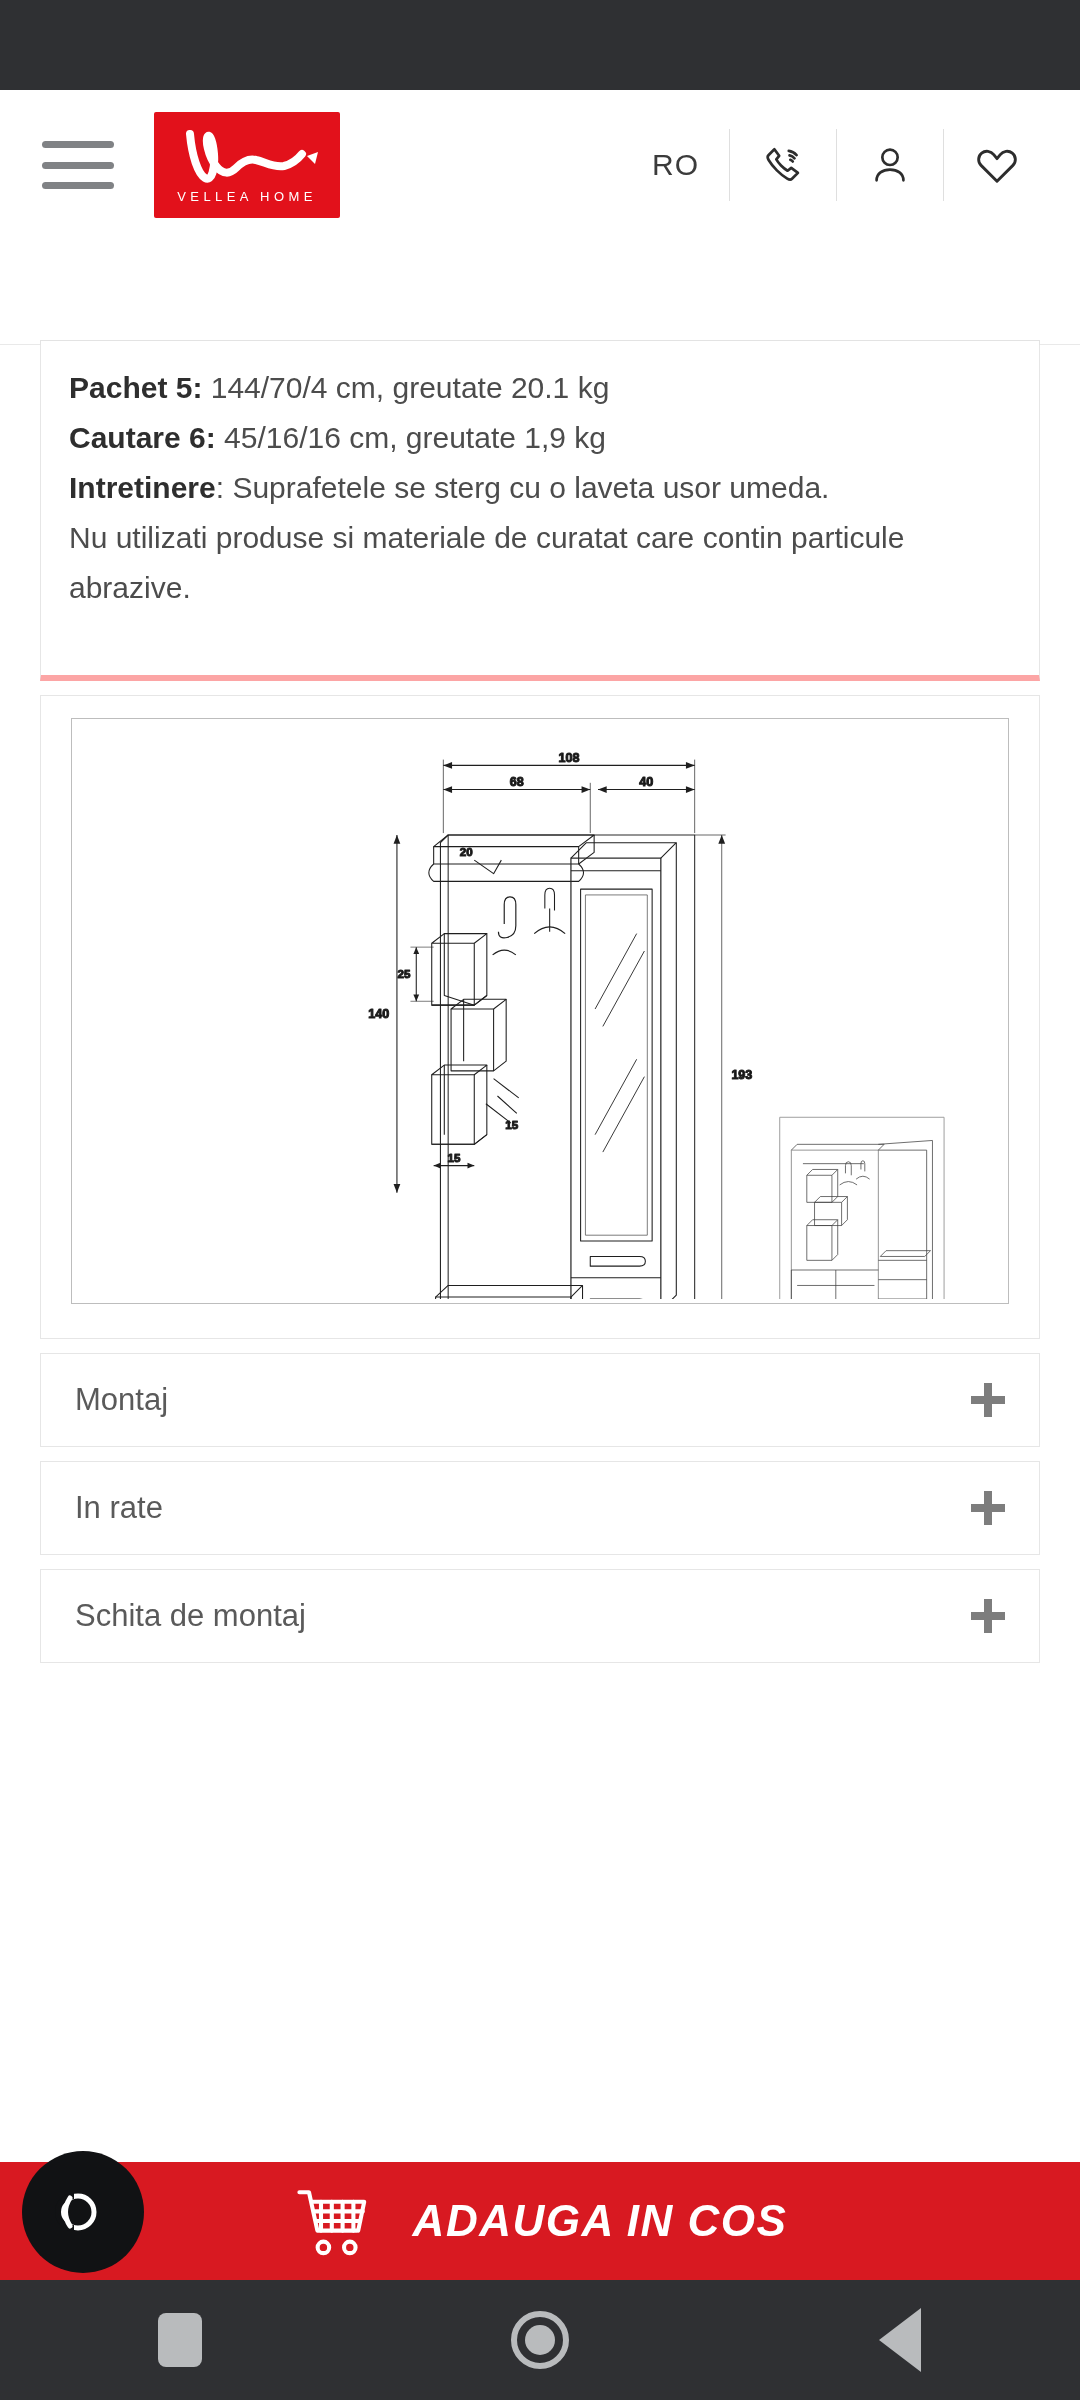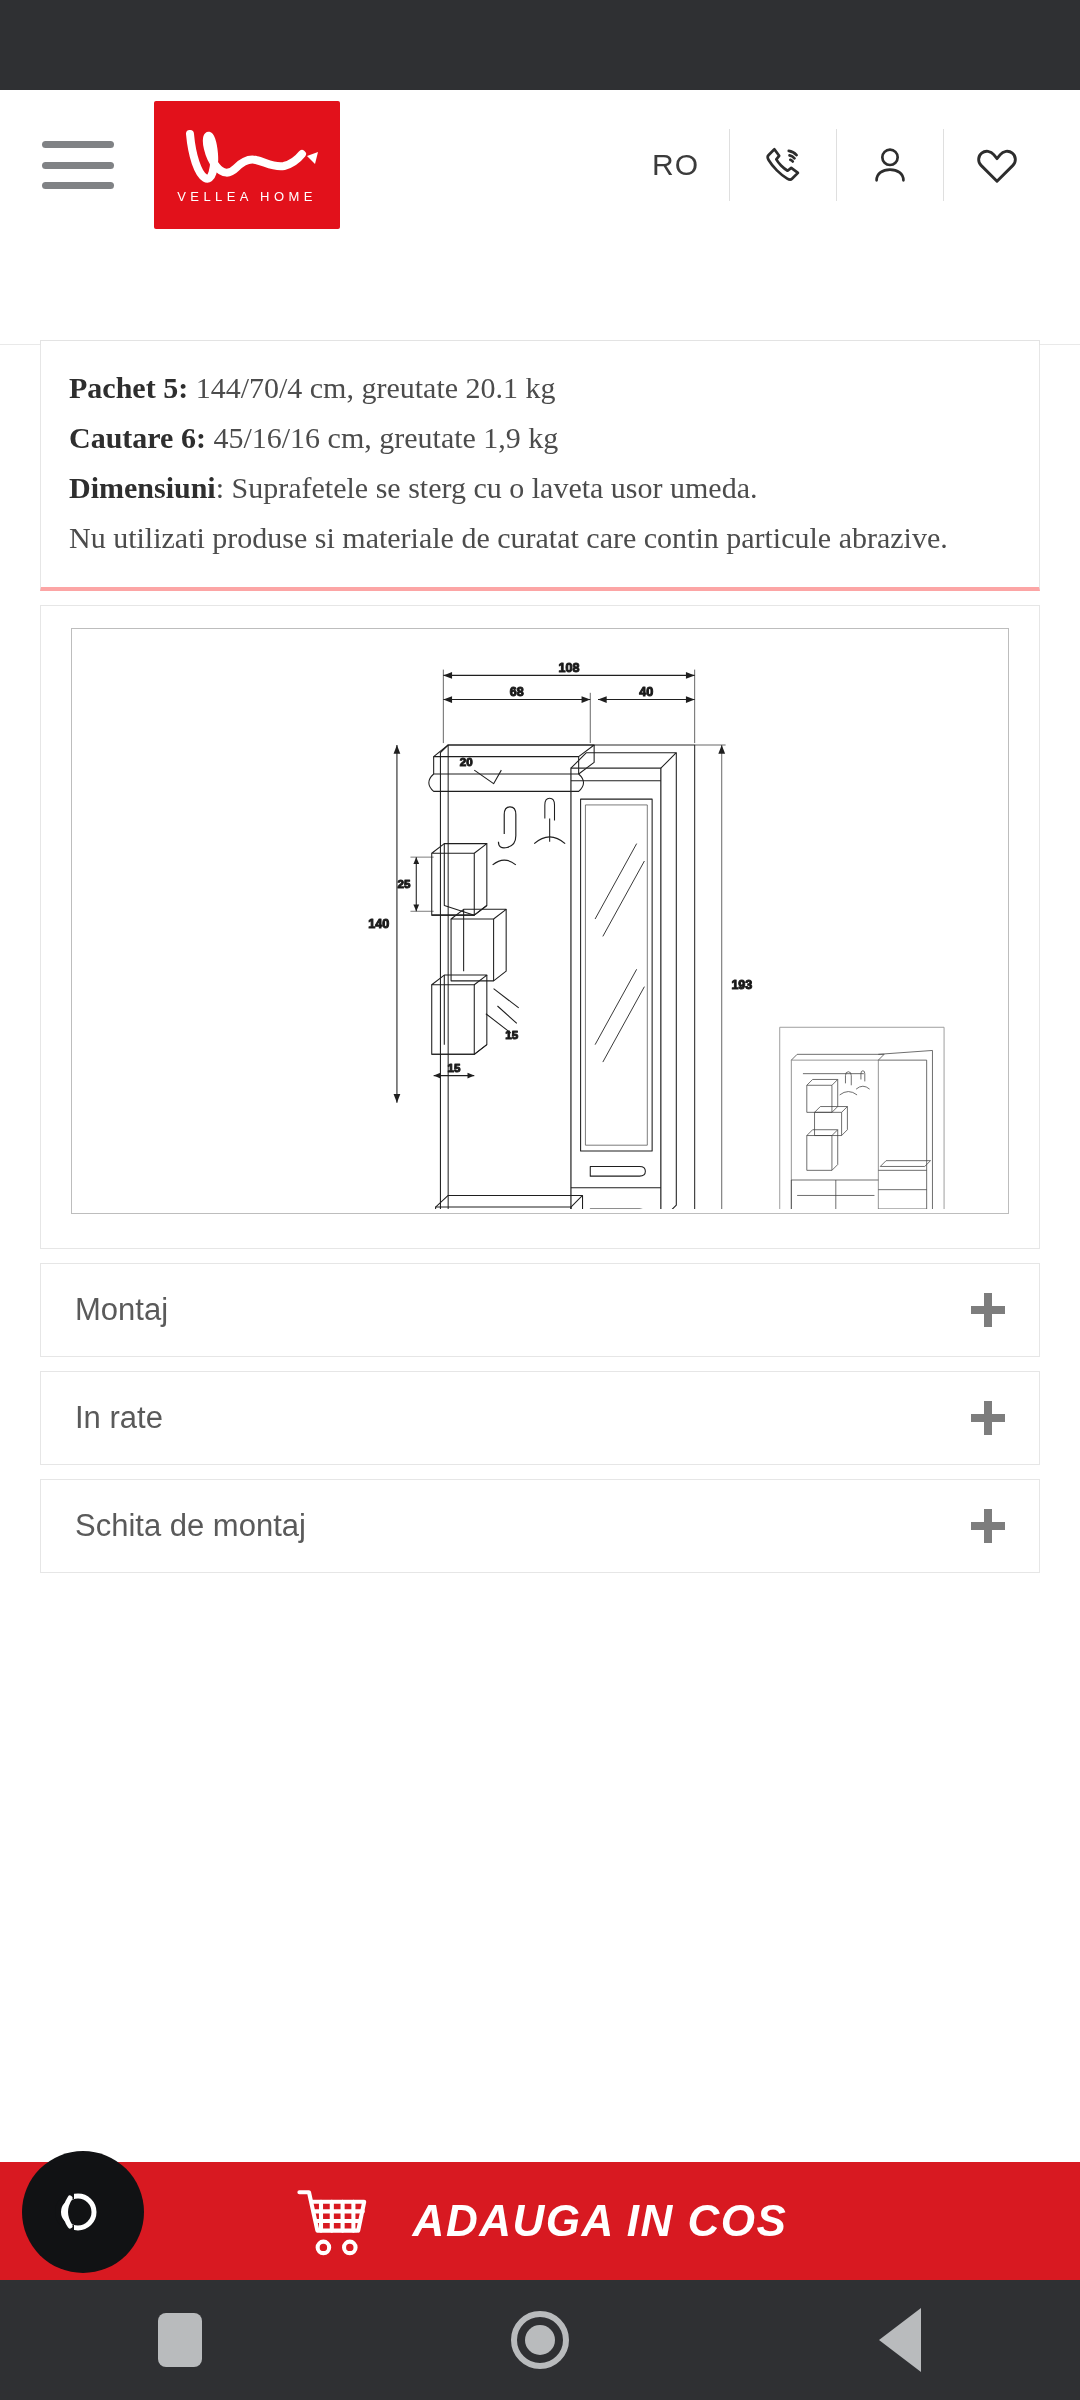--- a/index.html
+++ b/index.html
@@ -27,21 +27,21 @@
     display: flex; align-items: center;
   }
   .hamburger {
     margin-left: 42px; width: 72px; height: 48px;
     display: flex; flex-direction: column; justify-content: space-between;
     cursor: pointer;
   }
   .hamburger span { display: block; height: 7px; border-radius: 4px; background: #808285; width: 100%; }
 
   .logo {
-    margin-left: 40px; width: 186px; height: 128px;
+    margin-left: 40px; width: 186px; height: 106px;
     background: #e2111b; border-radius: 2px;
     display: flex; flex-direction: column; align-items: center; justify-content: center;
     position: relative;
   }
   .logo-mark { width: 150px; height: 62px; display:block; }
   .logo-word {
     color: #ffffff; font-size: 13px; letter-spacing: 4.4px;
     font-weight: 400; margin-top: 1px; white-space: nowrap;
   }
 
@@ -73,21 +73,21 @@
   .search-input::placeholder { color: #9a9a9a; }
   .search-btn { width: 86px; height: 72px; display: flex; align-items: center; justify-content: center; cursor: pointer; background: transparent; border: none; }
 
   
   .content { position: absolute; top: 345px; left: 0; width: 1080px; }
 
   .panel {
     margin: 0 40px; background: #fff;
     border-left: 1px solid #e6e6e6; border-right: 1px solid #e6e6e6;
   }
-  .panel.top { border-top: none; border-bottom: 4px solid #fca5a5; padding: 18px 28px 24px 28px; font-family: Liberation Serif, serif; }
+  .panel.top { border-top: none; border-bottom: 6px solid #fca5a5; padding: 18px 28px 62px 28px; }
 
   .desc-line {
     font-size: 30px; line-height: 50px; color: #4c4c4c;
   }
   .desc-line b { color: #2e2e2e; font-weight: 700; }
 
   
   .acc {
     margin: 14px 40px 0 40px;
     border: 1px solid #e6e6e6; background: #fff;
@@ -244,21 +244,21 @@
   <div class="content">
 
     <div class="panel top">
       <div class="desc-line">
         <b>Pachet 5:</b><span> 144/70/4 cm, greutate 20.1 kg</span>
       </div>
       <div class="desc-line">
         <b>Cautare 6:</b><span> 45/16/16 cm, greutate 1,9 kg</span>
       </div>
       <div class="desc-line">
-        <b>Dimensiuni</b><span>: Suprafetele se sterg cu o laveta usor umeda.</span>
+        <b>Intretinere</b><span>: Suprafetele se sterg cu o laveta usor umeda.</span>
       </div>
       <div class="desc-line">
         <span>Nu utilizati produse si materiale de curatat care contin particule abrazive.</span>
       </div>
     </div>
 
     <div class="acc">
 
       <div class="acc-body">
         <div class="tech-frame">

